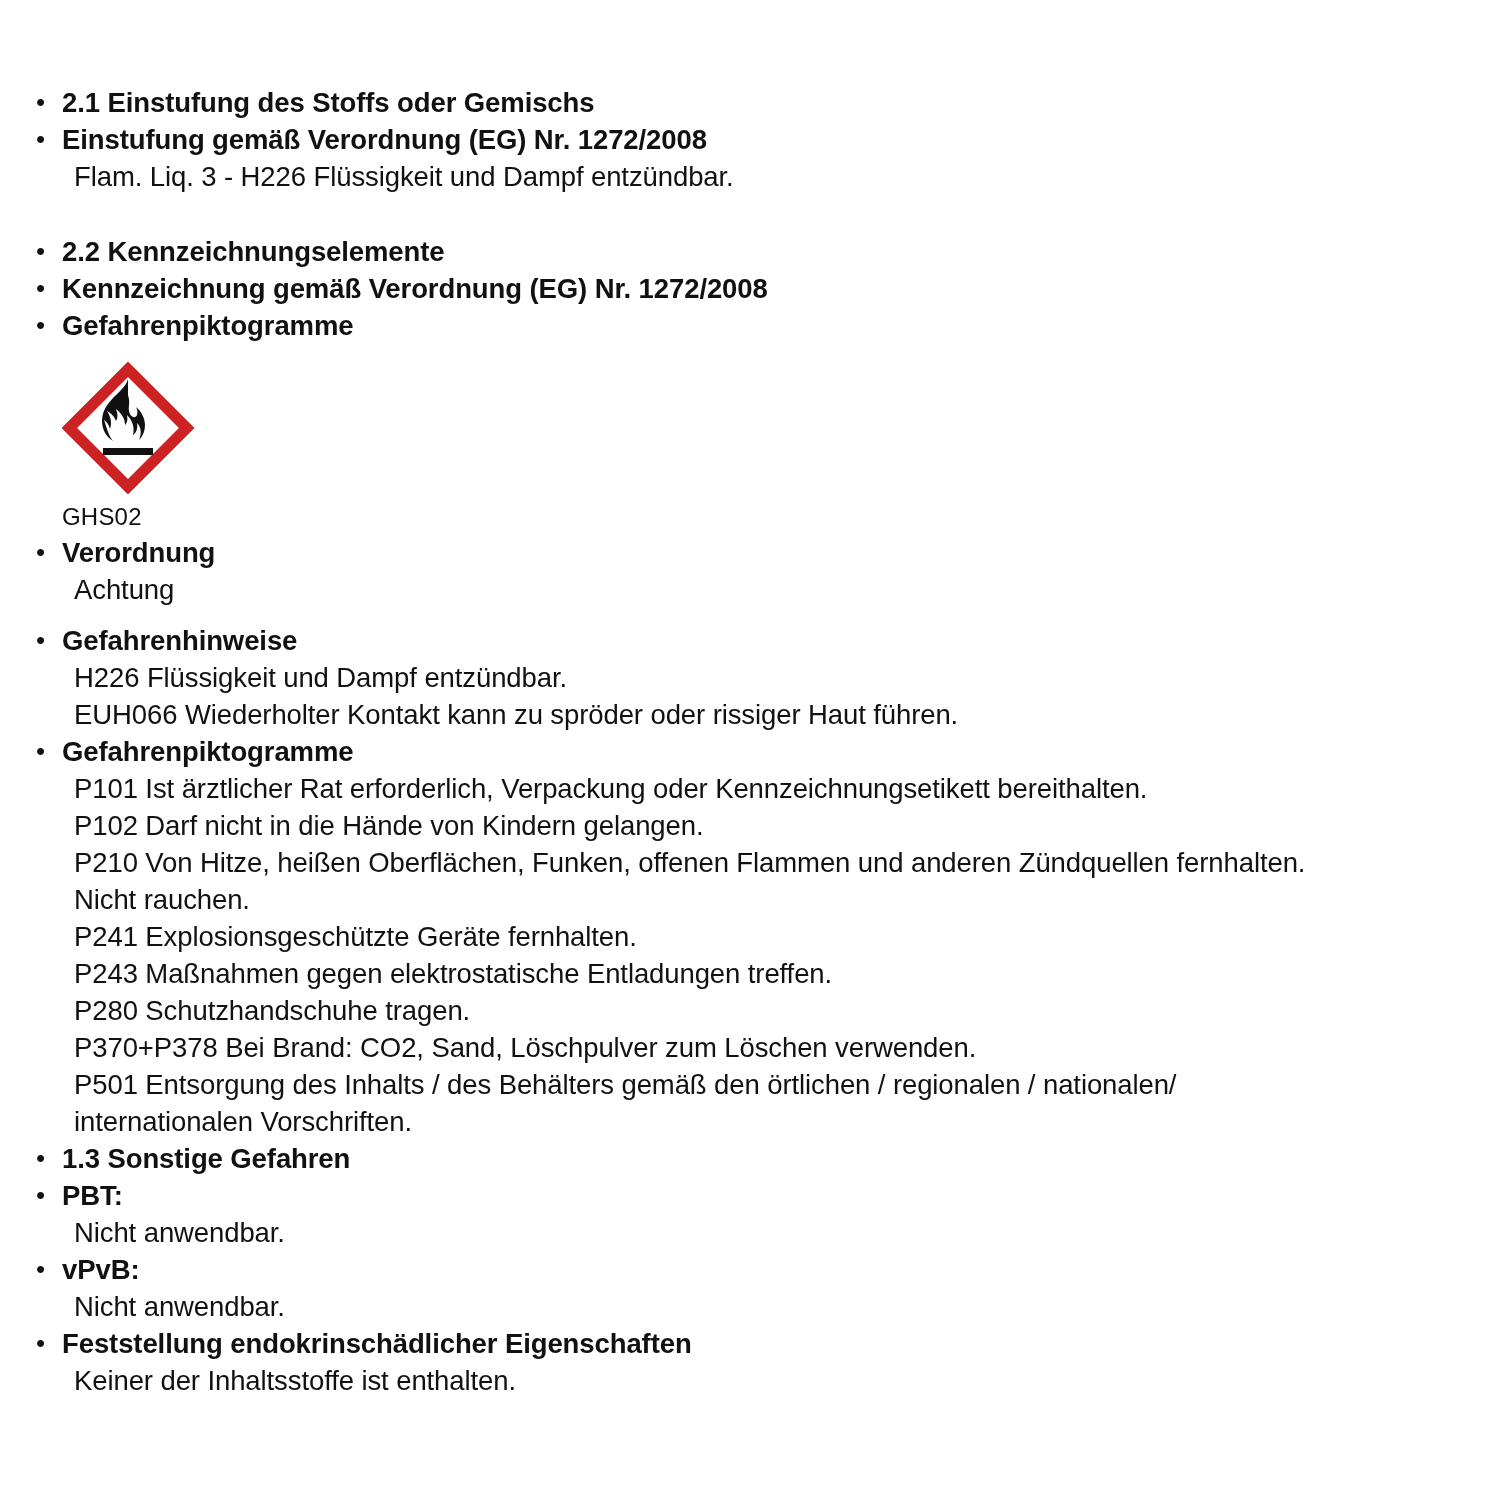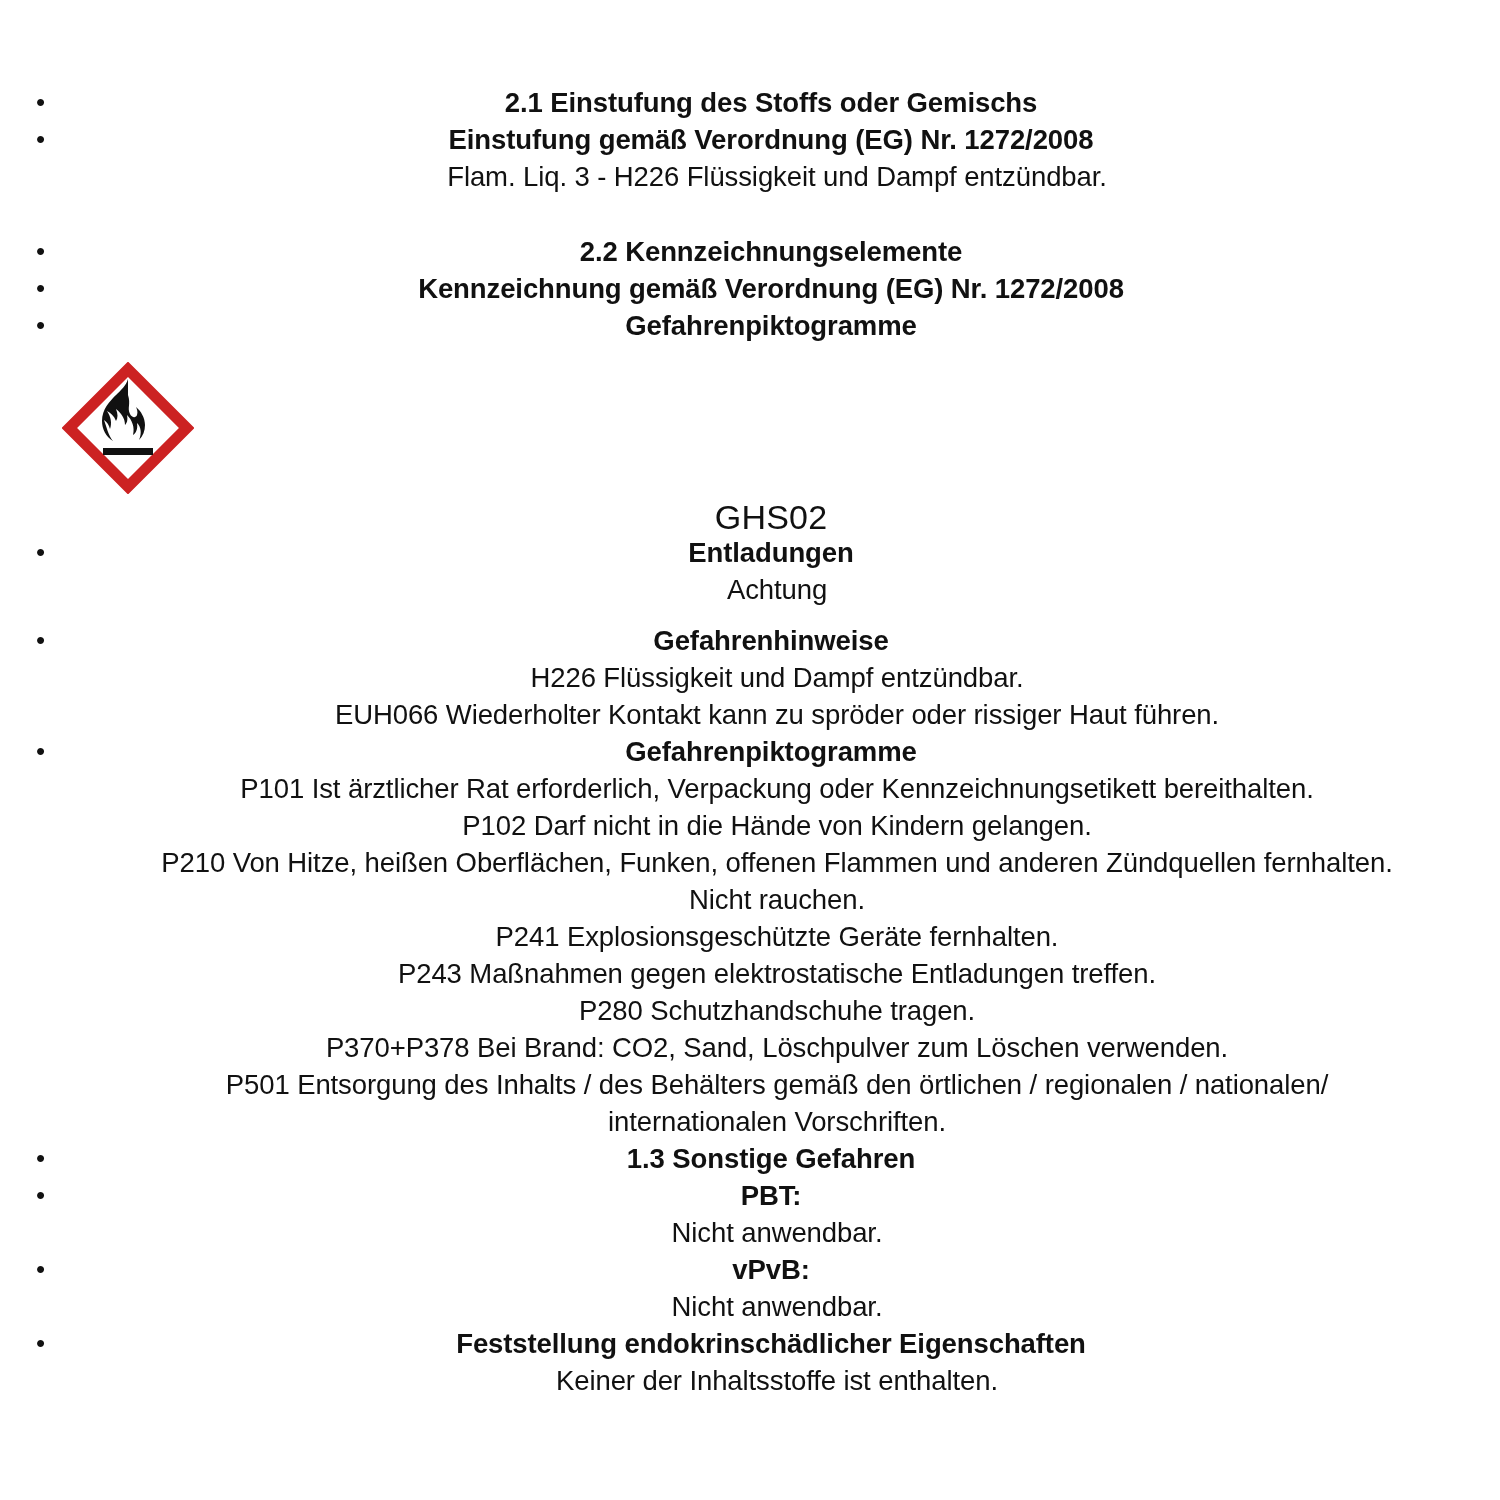--- a/index.html
+++ b/index.html
@@ -14,21 +14,20 @@
     font-family: "Liberation Sans", sans-serif;
     color: #111111;
     overflow: hidden;
   }
   .page {
     position: relative;
     width: 1500px;
     height: 1500px;
     box-sizing: border-box;
     padding: 84px 20px 0 36px;
-    text-align: center;
   }
 
   
   .row {
     display: flex;
     align-items: flex-start;
     line-height: 37px;
   }
   .bullet {
     flex: 0 0 auto;
@@ -69,21 +68,21 @@
     margin-left: 26px;
     margin-top: 18px;
   }
   .picto {
     width: 132px;
     height: 132px;
     position: relative;
   }
   .picto svg { display: block; }
   .picto-label {
-    font-size: 34px;
+    font-size: 24px;
     line-height: 34px;
     margin-top: 6px;
     letter-spacing: 0.2px;
   }
 </style>
 </head>
 <body>
 
 <div class="page">
 
@@ -151,21 +150,21 @@
         </g>
 
         <rect x="41" y="86" width="50" height="7" fill="#111111"></rect>
       </svg>
     </div>
     <div class="picto-label">GHS02</div>
   </div>
 
   <div class="row heading">
     <span class="bullet"></span>
-    <span class="row-text">Entladungen</span>
+    <span class="row-text">Verordnung</span>
   </div>
   <div class="body-line">Achtung</div>
 
   <div class="gap-sm"></div>
 
   <div class="row heading">
     <span class="bullet"></span>
     <span class="row-text">Gefahrenhinweise</span>
   </div>
   <div class="body-line">H226 Flüssigkeit und Dampf entzündbar.</div>

